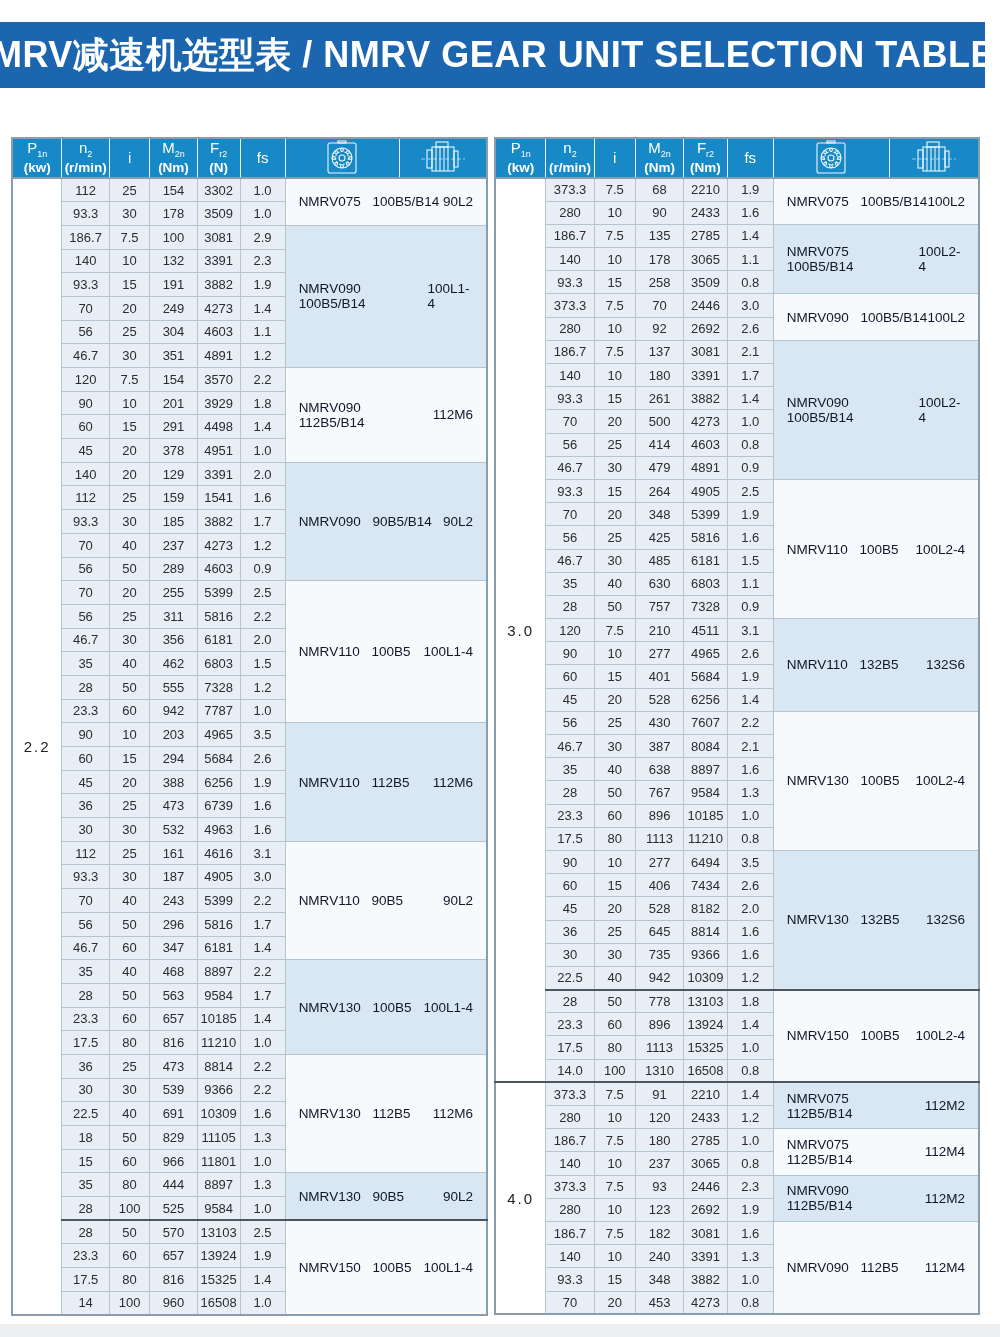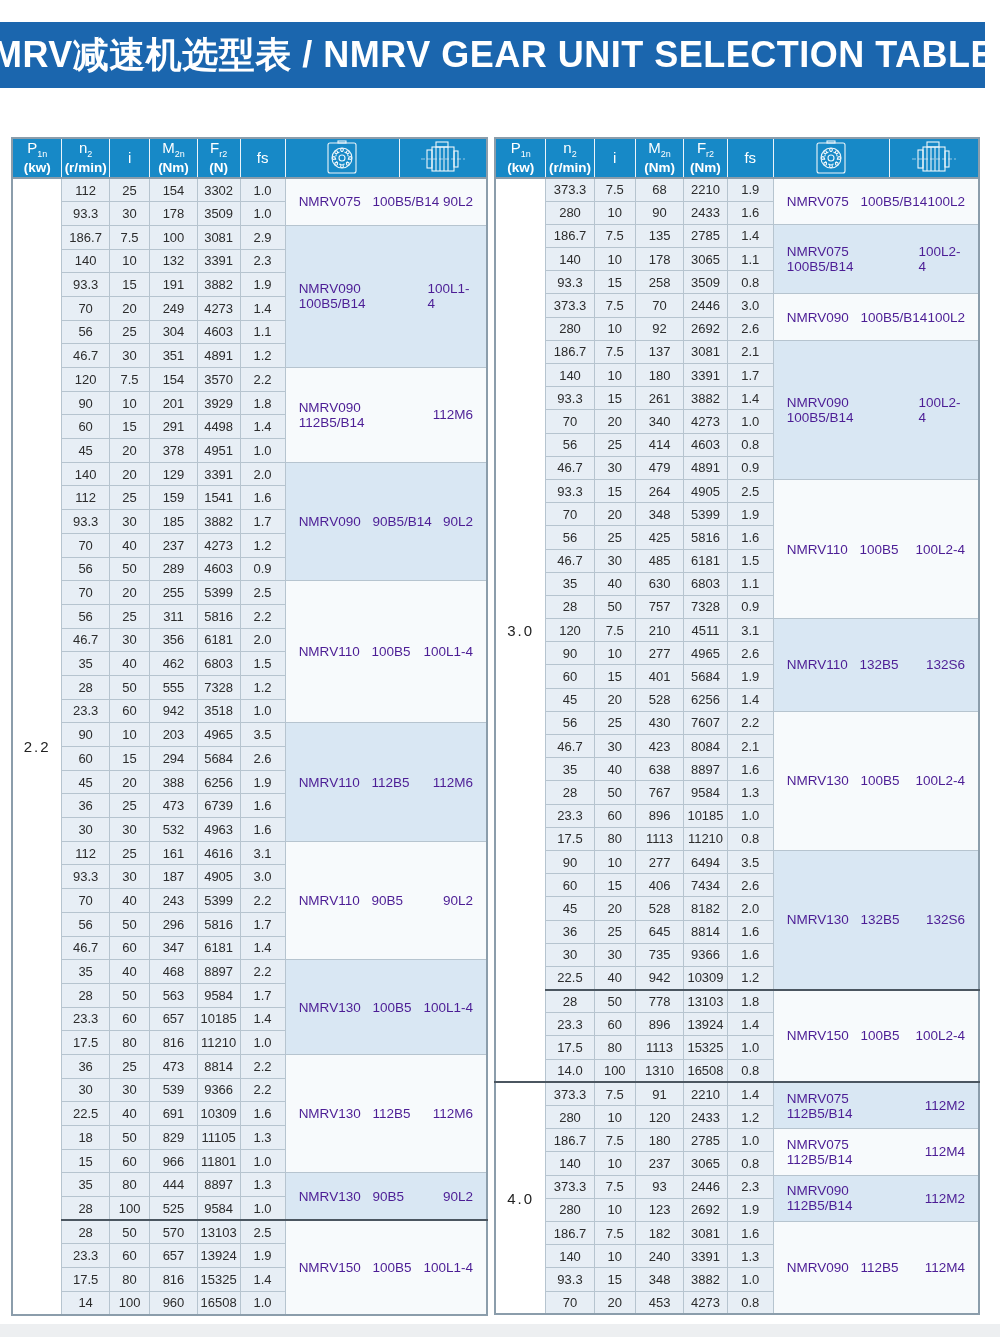--- a/index.html
+++ b/index.html
@@ -26,21 +26,21 @@
          font-size:15px;line-height:1.1;padding:1px 0;}
   .hcell sub{font-size:9px;}
   .hcell .unit{font-size:13.5px;margin-top:1px;font-weight:700;}
   .icell svg{display:block;margin:0 auto;}
 
   .ncell{background:#e7eef5;border:1px solid #b6c4cf;border-top:1px solid #ccd8e0;
          text-align:center;font-size:13px;color:#2c2c2c;padding:0;}
   .pcell{background:#ffffff;border:1px solid #b6c4cf;text-align:center;vertical-align:middle;
          font-size:15px;color:#222;letter-spacing:2px;}
   .mcell{background:#f7fafc;border:1px solid #b6c4cf;border-top:1px solid #ccd8e0;
-         padding:0 13px;vertical-align:middle;font-size:13.5px;color:#4c1d95;}
+         padding:0 13px;vertical-align:middle;font-size:13.5px;color:#0f172a;}
   .mcell.mblue{background:#d9e7f3;}
   .mrow{display:flex;justify-content:space-between;align-items:center;}
   .m1{word-spacing:8px;text-align:left;}
 
   .sel-table td.gb{border-top:1px solid #8b9dab;}
   .sel-table td.hb{border-top:2px solid #4b5660;}
 
   #bottom-strip{position:absolute;left:0;bottom:0;width:100%;height:13px;background:#edeff1;}
 </style>
 </head>
@@ -289,21 +289,21 @@
             <td class="ncell">28</td>
             <td class="ncell">50</td>
             <td class="ncell">555</td>
             <td class="ncell">7328</td>
             <td class="ncell">1.2</td>
           </tr>
           <tr class="drow">
             <td class="ncell">23.3</td>
             <td class="ncell">60</td>
             <td class="ncell">942</td>
-            <td class="ncell">3518</td>
+            <td class="ncell">7787</td>
             <td class="ncell">1.0</td>
           </tr>
           <tr class="drow">
             <td class="ncell gb">90</td>
             <td class="ncell gb">10</td>
             <td class="ncell gb">203</td>
             <td class="ncell gb">4965</td>
             <td class="ncell gb">3.5</td>
             <td class="mcell mblue gb" colspan="2" rowspan="5">
               <div class="mrow">
@@ -659,21 +659,21 @@
           <tr class="drow">
             <td class="ncell">93.3</td>
             <td class="ncell">15</td>
             <td class="ncell">261</td>
             <td class="ncell">3882</td>
             <td class="ncell">1.4</td>
           </tr>
           <tr class="drow">
             <td class="ncell">70</td>
             <td class="ncell">20</td>
-            <td class="ncell">340</td>
+            <td class="ncell">500</td>
             <td class="ncell">4273</td>
             <td class="ncell">1.0</td>
           </tr>
           <tr class="drow">
             <td class="ncell">56</td>
             <td class="ncell">25</td>
             <td class="ncell">414</td>
             <td class="ncell">4603</td>
             <td class="ncell">0.8</td>
           </tr>
@@ -775,21 +775,21 @@
             <td class="mcell gb" colspan="2" rowspan="6">
               <div class="mrow">
                 <span class="m1">NMRV130 100B5</span>
                 <span class="m2">100L2-4</span>
               </div>
             </td>
           </tr>
           <tr class="drow">
             <td class="ncell">46.7</td>
             <td class="ncell">30</td>
-            <td class="ncell">423</td>
+            <td class="ncell">387</td>
             <td class="ncell">8084</td>
             <td class="ncell">2.1</td>
           </tr>
           <tr class="drow">
             <td class="ncell">35</td>
             <td class="ncell">40</td>
             <td class="ncell">638</td>
             <td class="ncell">8897</td>
             <td class="ncell">1.6</td>
           </tr>

